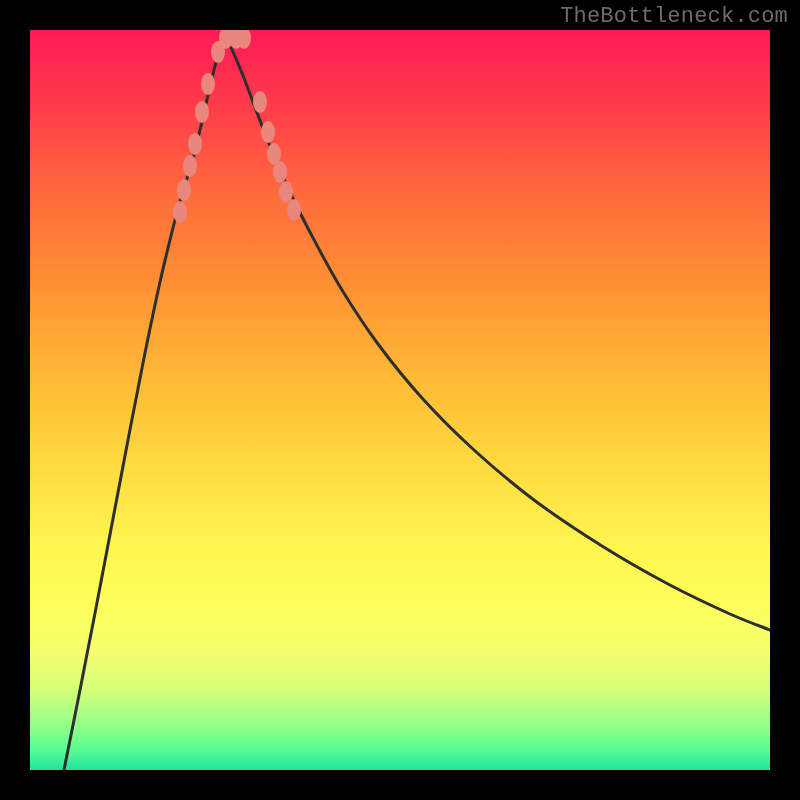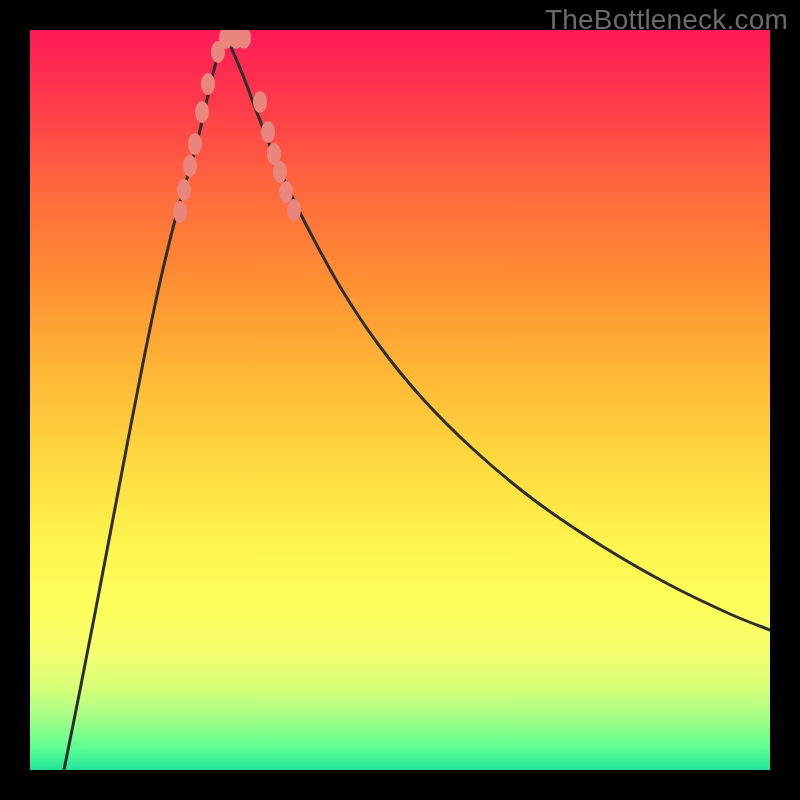--- a/index.html
+++ b/index.html
@@ -54,22 +54,22 @@
     left: 0;
     top: 0;
     width: 740px;
     height: 740px;
   }
   .watermark {
     position: absolute;
     top: 4px;
     right: 12px;
     color: #6b6b6b;
-    font-family: Liberation Sans, sans-serif;
-    font-size: 28px;
+    font-family: Liberation Mono, monospace;
+    font-size: 22px;
     letter-spacing: 0.2px;
     user-select: none;
     margin-left: 21px;
   }
 </style>
 </head>
 <body>
 
 <div class="frame">
   <div class="plot">

